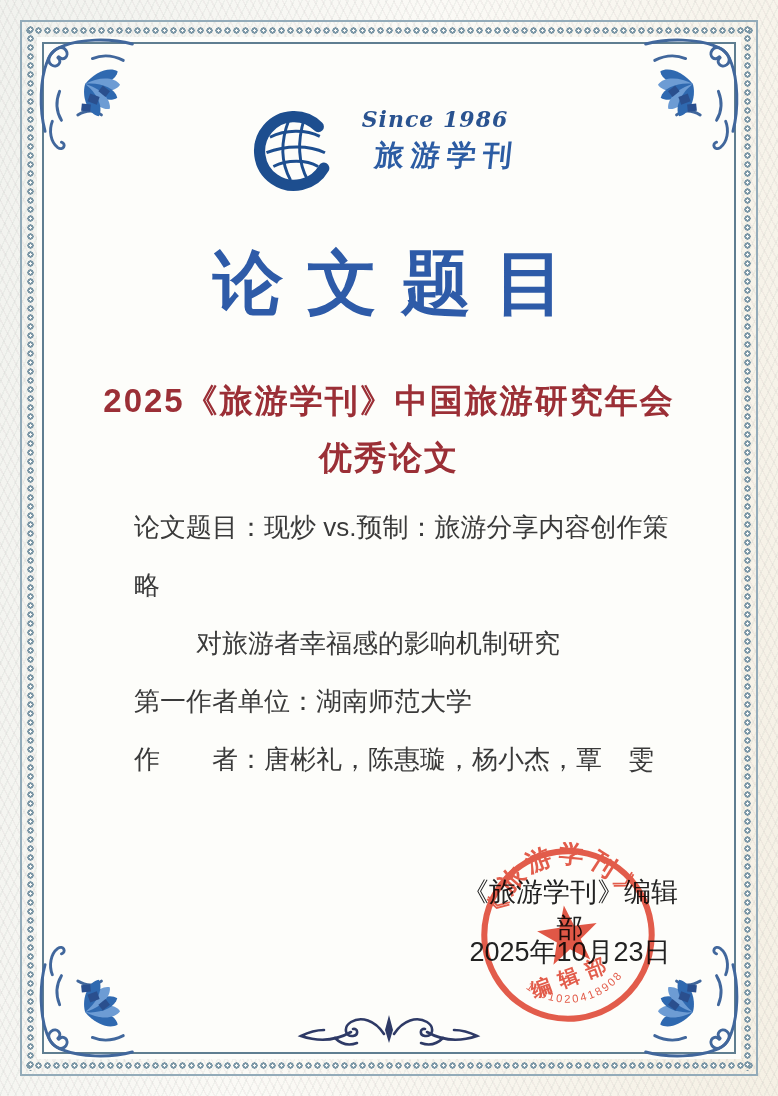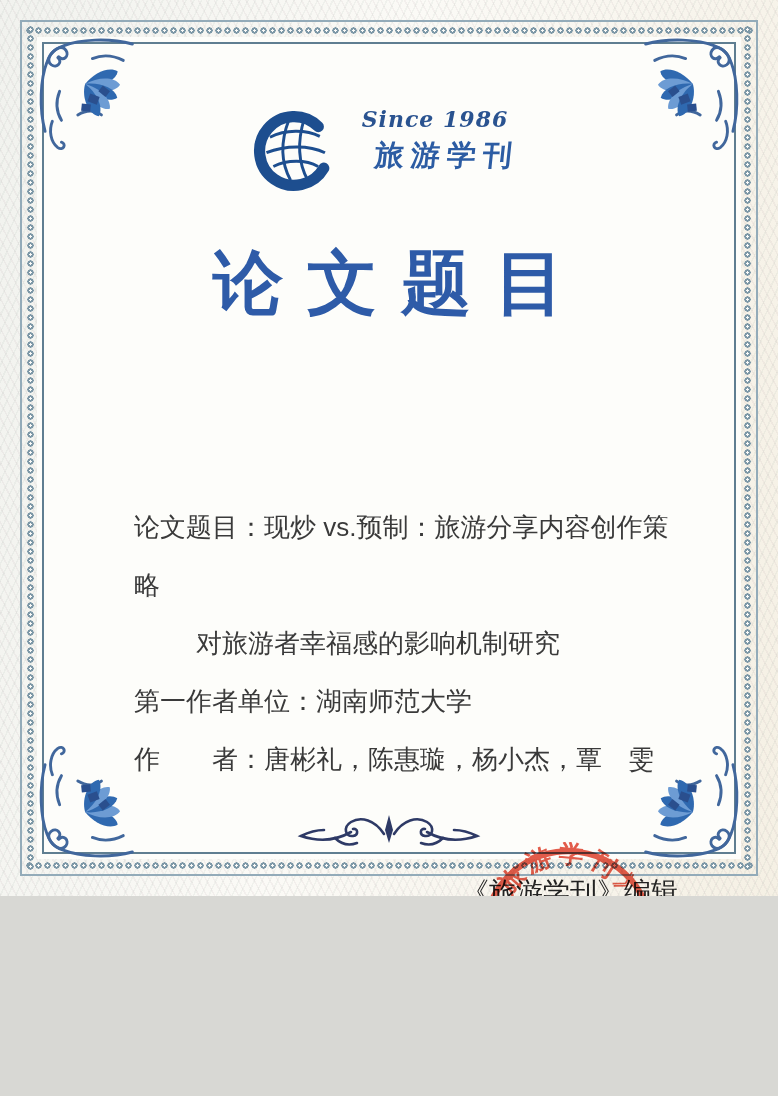--- a/index.html
+++ b/index.html
@@ -2,21 +2,21 @@
 <html><head>
 <meta charset="utf-8">
 <style>
   html,body{margin:0;padding:0;}
   body{
     font-family:"Liberation Sans", sans-serif;
     background:#d8d8d4;
   }
   .page{
     position:relative;
-    width:778px;height:896px;
+    width:778px;height:1096px;
     margin:0 auto;
     overflow:hidden;
     background:
       repeating-linear-gradient(115deg, rgba(150,170,160,.10) 0 1.5px, transparent 1.5px 7px),
       repeating-linear-gradient(62deg, rgba(175,150,160,.10) 0 1.5px, transparent 1.5px 7px),
       linear-gradient(100deg,#f1f2ee,#fbfaf6 45%,#f5f0e4);
   }
   
   .paper{position:absolute;inset:37px;background:#fdfdfa;}
   .frame-outer{position:absolute;inset:20px;border:2px solid #93abb9;}
@@ -214,20 +214,24 @@
           <path d="M62,12 C54,38 54,62 66,84"></path>
         </g>
       </g>
     </svg>
     <div class="since">Since 1986</div>
     <div class="calli">旅游学刊</div>
   </div>
 
   <h1 class="title">论文题目</h1>
 
+  <div class="award">
+    <div>2025《旅游学刊》中国旅游研究年会</div>
+    <div>优秀论文</div>
+  </div>
 
   <div class="bodytext">
     <div><span>论文题目：</span><span>现炒 vs.预制：旅游分享内容创作策略</span></div>
     <div class="indent2">对旅游者幸福感的影响机制研究</div>
     <div><span>第一作者单位：</span><span>湖南师范大学</span></div>
     <div><span>作　　者：</span><span>唐彬礼，陈惠璇，杨小杰，覃　雯</span></div>
   </div>
 
   <div class="footer issuer">《旅游学刊》编辑部</div>
   <div class="footer dateline">2025年10月23日</div>

